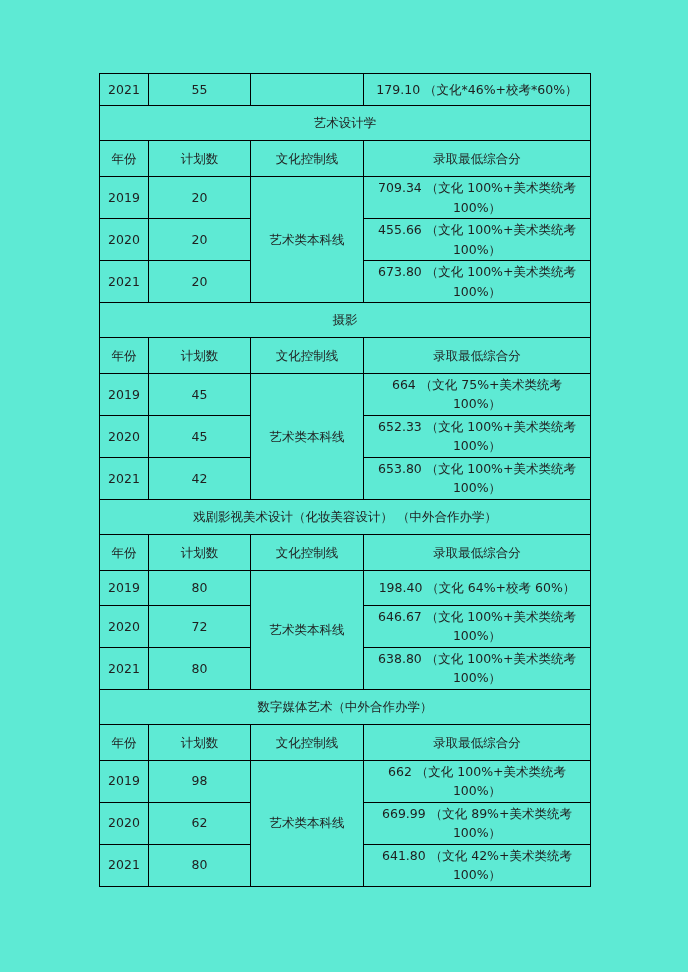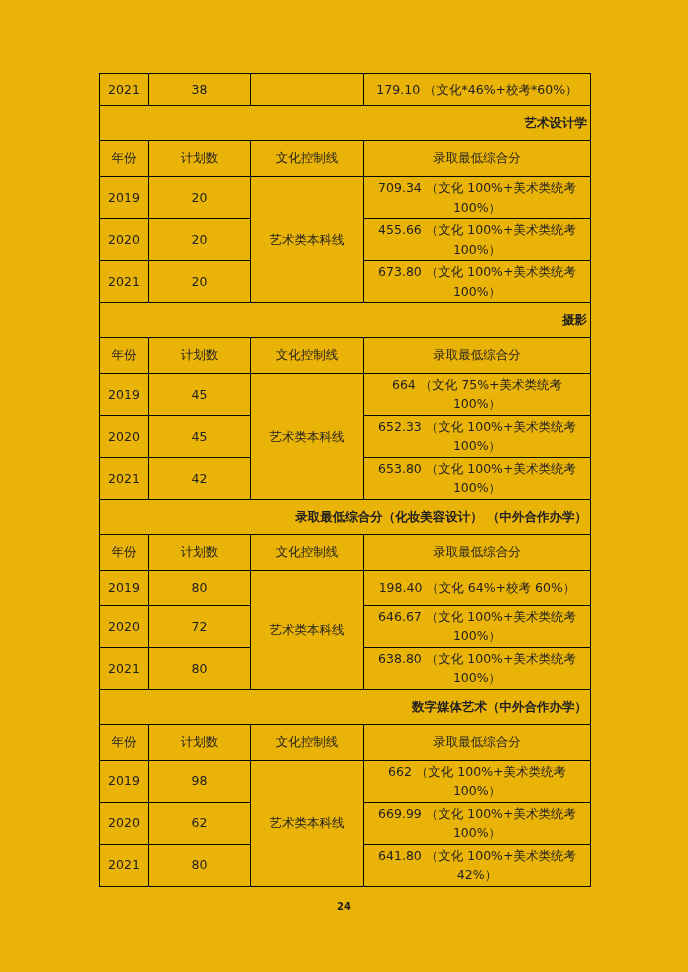--- a/index.html
+++ b/index.html
@@ -4,42 +4,42 @@
 <style>
   html, body { margin: 0; padding: 0; }
   body {
     width: 688px; height: 972px;
     background: #ffffff;
     font-family: "DejaVu Sans", "Liberation Sans", sans-serif;
     color: #1f1f1f;
     position: relative;
     overflow: hidden;
   }
-  .sheet { position: absolute; inset: 0; background: #eab308; }
+  .sheet { position: absolute; inset: 0; background: #5eead4; }
   table.score-table {
     position: absolute;
     left: 99px; top: 73px;
     width: 491px;
     border-collapse: collapse;
     table-layout: fixed;
   }
   .score-table td {
     border: 1px solid #000;
     text-align: center;
     vertical-align: middle;
     font-size: 12.5px;
     font-weight: normal;
     padding: 1px 3px;
     line-height: 1.55;
     word-break: break-word;
   }
-  .score-table td.sec { font-weight: bold; text-align: right; }
+  .score-table td.sec { font-weight: normal; }
   tr.r-lead   { height: 32px; }
   tr.r-sec    { height: 35px; }
-  tr.r-head   { height: 36px; font-family: Liberation Serif, serif; }
+  tr.r-head   { height: 36px; }
   tr.r-single { height: 35px; }
   tr.r-double { height: 42px; }
   .pageno {
     position: absolute;
     left: 0; right: 0; top: 901px;
     text-align: center;
     font-size: 10px;
     font-weight: bold;
     color: #1f1f1f;
   }
@@ -53,21 +53,21 @@
     <colgroup>
       <col style="width:49px">
       <col style="width:102px">
       <col style="width:113px">
       <col style="width:227px">
     </colgroup>
     <tbody>
 
       <tr class="r-lead">
         <td>2021</td>
-        <td>38</td>
+        <td>55</td>
         <td></td>
         <td>179.10 （文化*46%+校考*60%）</td>
       </tr>
 
       <tr class="r-sec">
         <td colspan="4" class="sec">艺术设计学</td>
       </tr>
       <tr class="r-head">
         <td>年份</td>
         <td>计划数</td>
@@ -111,21 +111,21 @@
         <td>45</td>
         <td>652.33 （文化 100%+美术类统考 100%）</td>
       </tr>
       <tr class="r-double">
         <td>2021</td>
         <td>42</td>
         <td>653.80 （文化 100%+美术类统考 100%）</td>
       </tr>
 
       <tr class="r-sec">
-        <td colspan="4" class="sec">录取最低综合分（化妆美容设计） （中外合作办学）</td>
+        <td colspan="4" class="sec">戏剧影视美术设计（化妆美容设计） （中外合作办学）</td>
       </tr>
       <tr class="r-head">
         <td>年份</td>
         <td>计划数</td>
         <td>文化控制线</td>
         <td>录取最低综合分</td>
       </tr>
       <tr class="r-single">
         <td>2019</td>
         <td>80</td>
@@ -154,25 +154,24 @@
       </tr>
       <tr class="r-single">
         <td>2019</td>
         <td>98</td>
         <td rowspan="3">艺术类本科线</td>
         <td>662 （文化 100%+美术类统考 100%）</td>
       </tr>
       <tr class="r-double">
         <td>2020</td>
         <td>62</td>
-        <td>669.99 （文化 100%+美术类统考 100%）</td>
+        <td>669.99 （文化 89%+美术类统考 100%）</td>
       </tr>
       <tr class="r-double">
         <td>2021</td>
         <td>80</td>
-        <td>641.80 （文化 100%+美术类统考 42%）</td>
+        <td>641.80 （文化 42%+美术类统考 100%）</td>
       </tr>
 
     </tbody>
   </table>
 
-  <div class="pageno">24</div>
 </div>
 
 </body></html>

